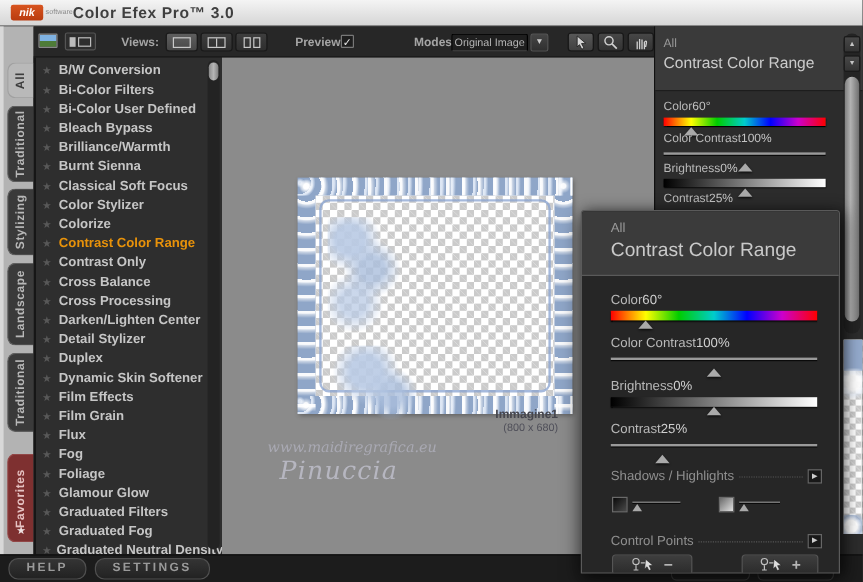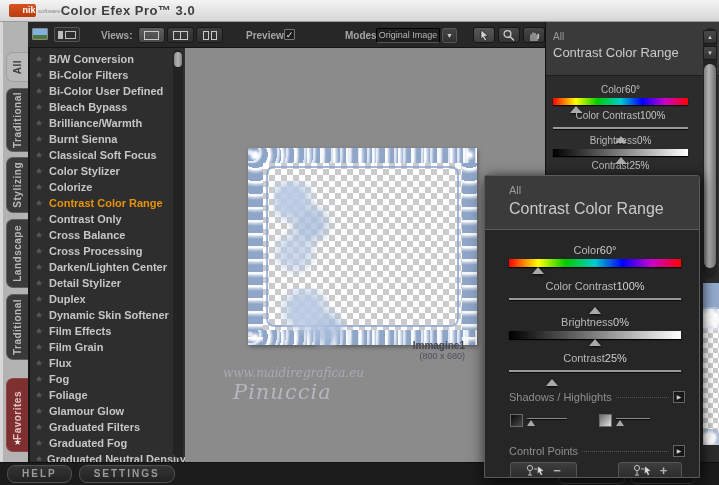--- a/index.html
+++ b/index.html
@@ -7,21 +7,21 @@
   body { font-family:"Liberation Sans", sans-serif; }
   .window { position:relative; width:719px; height:485px; background:#1c1c1c; overflow:hidden;
             font-family:"Liberation Sans", sans-serif; }
 
   
   .titlebar { position:absolute; left:0; top:0; width:719px; height:22px;
               background:linear-gradient(#f4f4f4,#d6d6d6); border-bottom:1px solid #9a9a9a;
               display:flex; align-items:center; }
   .logo-box { margin-left:9px; width:27px; height:13px; background:linear-gradient(#d8541f,#b93c10);
               border-radius:2px; display:flex; align-items:center; justify-content:center; }
-  .logo-box span { color:#fff; font-size:9px; font-weight:bold; line-height:1;padding-left:13px; }
+  .logo-box span { color:#fff; font-size:9px; font-weight:bold; font-style:italic; line-height:1; }
   .logo-sub { font-size:6px; color:#8a8a8a; margin-left:2px; }
   .title { font-size:13px; font-weight:bold; color:#3f3f3f; letter-spacing:.5px; }
 
   
   .tabstrip { position:absolute; left:0; top:22px; width:28px; height:440px; background:#b3b3b3;
               border-left:3px solid #d8d8d8; }
   .vtab { position:absolute; left:3px; width:22px; background:#3a3a3a; border:1px solid #5e5e5e;
           border-right:none; border-radius:7px 0 0 7px; display:flex; align-items:center; justify-content:center; }
   .vtab .vtxt { writing-mode:vertical-rl; transform:rotate(180deg); font-size:10px; font-weight:bold;
                 color:#b8b8b8; letter-spacing:.5px; white-space:nowrap; }
@@ -110,21 +110,21 @@
                font-size:12px; color:#a9a9b3; }
 
   
   .dock { position:absolute; left:545px; top:22px; width:174px; height:440px; background:#2c2c2c;
           border-left:1px solid #111; }
   .dock-header { position:absolute; left:0; top:0; width:174px; height:54px; background:#3a3a3a;
                  border-bottom:1px solid #1d1d1d; }
   .dock-cat { position:absolute; left:7px; top:9px; font-size:10px; color:#999; }
   .dock-title { position:absolute; left:7px; top:23px; font-size:13px; color:#cbcbcb; }
   .srow { position:absolute; }
-  .slabel { display:flex; justify-content:center; font-size:10px; color:#b8b8b8; }
+  .slabel { display:flex; justify-content:flex-start; font-size:10px; color:#b8b8b8; }
   .twrap { position:relative; margin-top:3px; }
   .track { width:100%; }
   .track.rainbow { height:7px; background:linear-gradient(90deg,#f00 0%,#ff7b00 8%,#ff0 17%,#0c0 33%,#0cc 50%,#00f 66%,#c0c 83%,#f00 100%); box-shadow:0 1px 1px #000; }
   .track.grayscale { height:7px; background:linear-gradient(90deg,#000,#fff); box-shadow:0 1px 1px #000; }
   .track.line { height:2px; background:#9a9a9a; box-shadow:0 1px 0 #0a0a0a; margin-top:6px; }
   .marker { position:absolute; width:0; height:0; border-left:6px solid transparent; border-right:6px solid transparent;
             border-bottom:7px solid #a9a9a9; transform:translateX(-50%);
             filter:drop-shadow(0 1px 1px rgba(0,0,0,.8)); }
   .track.rainbow ~ .marker, .track.grayscale ~ .marker { top:8px; }
   .track.line ~ .marker { top:9px; }

